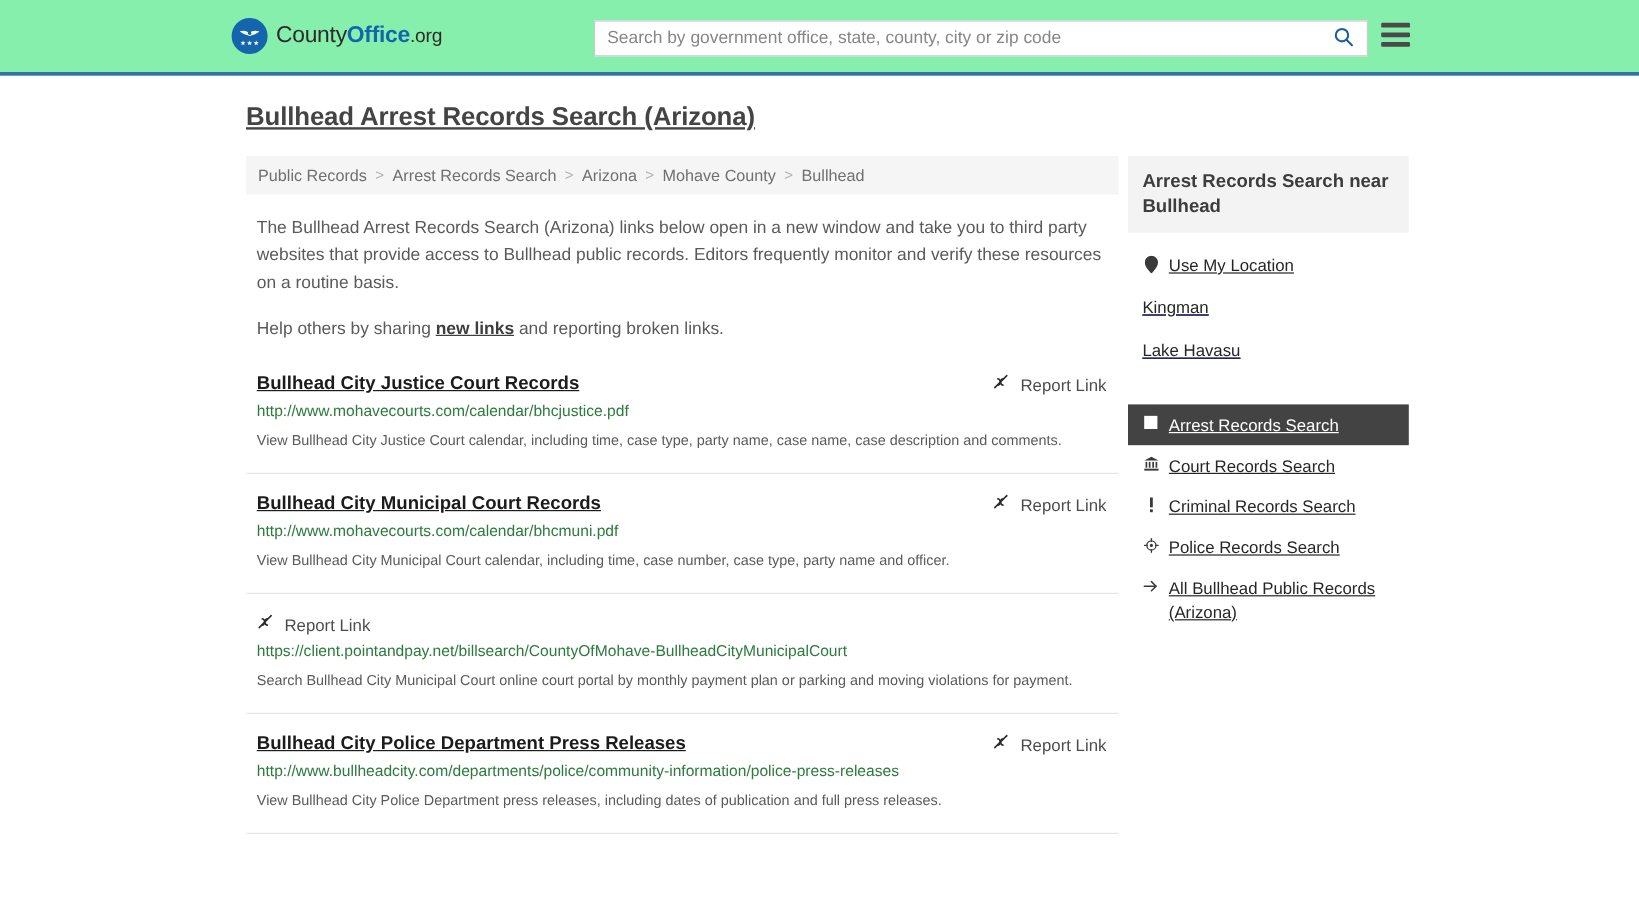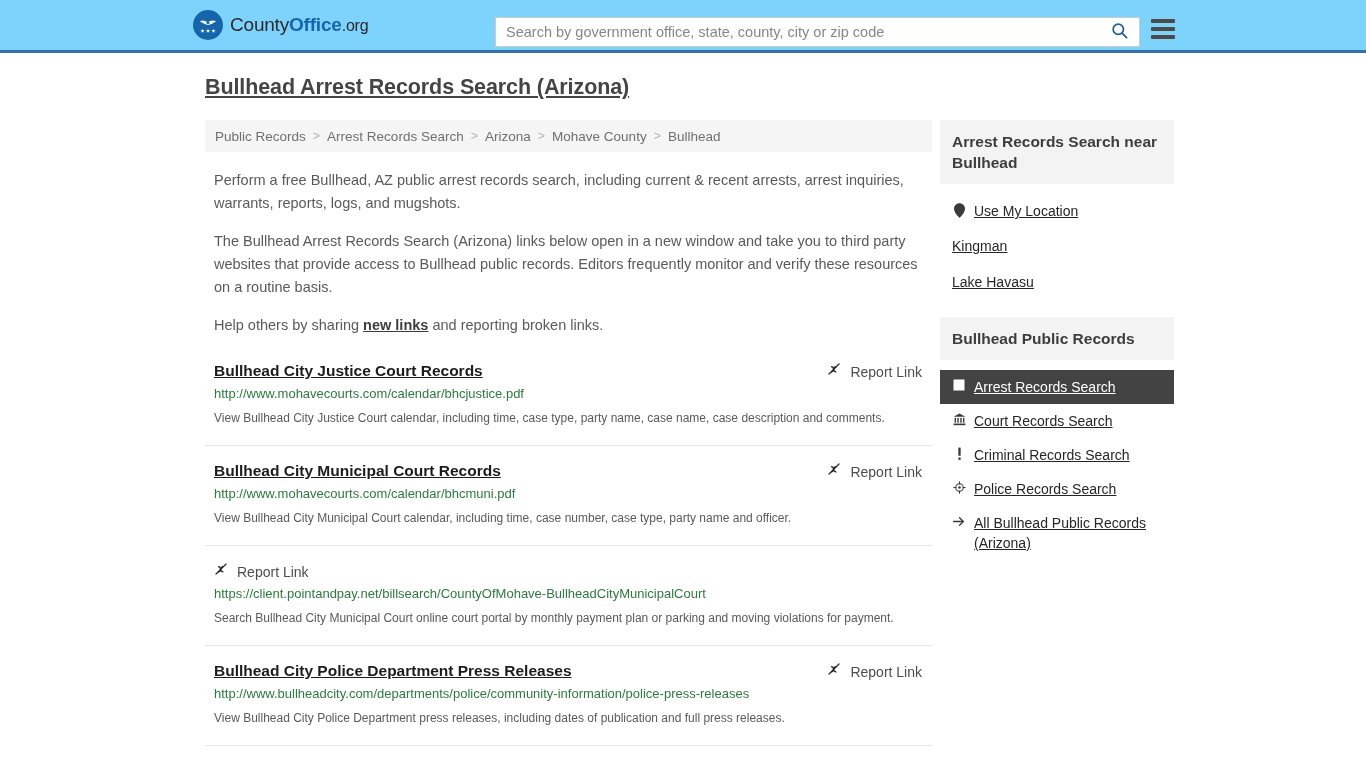--- a/index.html
+++ b/index.html
@@ -7,22 +7,22 @@
     margin: 0; padding: 0;
     width: 1366px; height: 768px;
     overflow: hidden;
     background: #ffffff;
     font-family: "Liberation Sans", sans-serif;
     color: #555555;
   }
 
   
   .site-header {
-    height: 53px;
-    background: #7dd3fc;
+    height: 63px;
+    background: #86efac;
     border-bottom: 3px solid #3571a5;
     display: flex;
     align-items: center;
     position: relative;
   }
   .logo-wrap {
     display: flex;
     align-items: center;
     margin-left: 193px;
     text-decoration: none;
@@ -299,21 +299,20 @@
         <a class="crumb" href="#">Arrest Records Search</a>
         <span class="crumb-sep">&gt;</span>
         <a class="crumb" href="#">Arizona</a>
         <span class="crumb-sep">&gt;</span>
         <a class="crumb" href="#">Mohave County</a>
         <span class="crumb-sep">&gt;</span>
         <a class="crumb" href="#">Bullhead</a>
       </nav>
 
       <div class="intro">
-        <p>Perform a free Bullhead, AZ public arrest records search, including current &amp; recent arrests, arrest inquiries, warrants, reports, logs, and mugshots.</p>
         <p>The Bullhead Arrest Records Search (Arizona) links below open in a new window and take you to third party websites that provide access to Bullhead public records. Editors frequently monitor and verify these resources on a routine basis.</p>
         <p><span>Help others by sharing </span><a class="inline-link" href="#">new links</a><span> and reporting broken links.</span></p>
       </div>
 
       <div class="results">
 
         <div class="result">
           <div class="result-head">
             <a class="result-title" href="#">Bullhead City Justice Court Records</a>
             <a class="report-link" href="#">
@@ -403,21 +402,20 @@
           <a class="plain-link-row" href="#">
             <span class="side-label">Kingman</span>
           </a>
           <a class="plain-link-row" href="#">
             <span class="side-label">Lake Havasu</span>
           </a>
         </div>
       </div>
 
       <div class="panel">
-        <div class="panel-head">Bullhead Public Records</div>
         <div class="panel-body">
 
           <a class="side-link-row active" href="#">
             <span class="side-ico">
               <svg width="12" height="12" viewBox="0 0 24 24" aria-hidden="true">
                 <rect x="1" y="1" width="22" height="22" fill="currentColor"></rect>
               </svg>
             </span>
             <span class="side-label">Arrest Records Search</span>
           </a>

